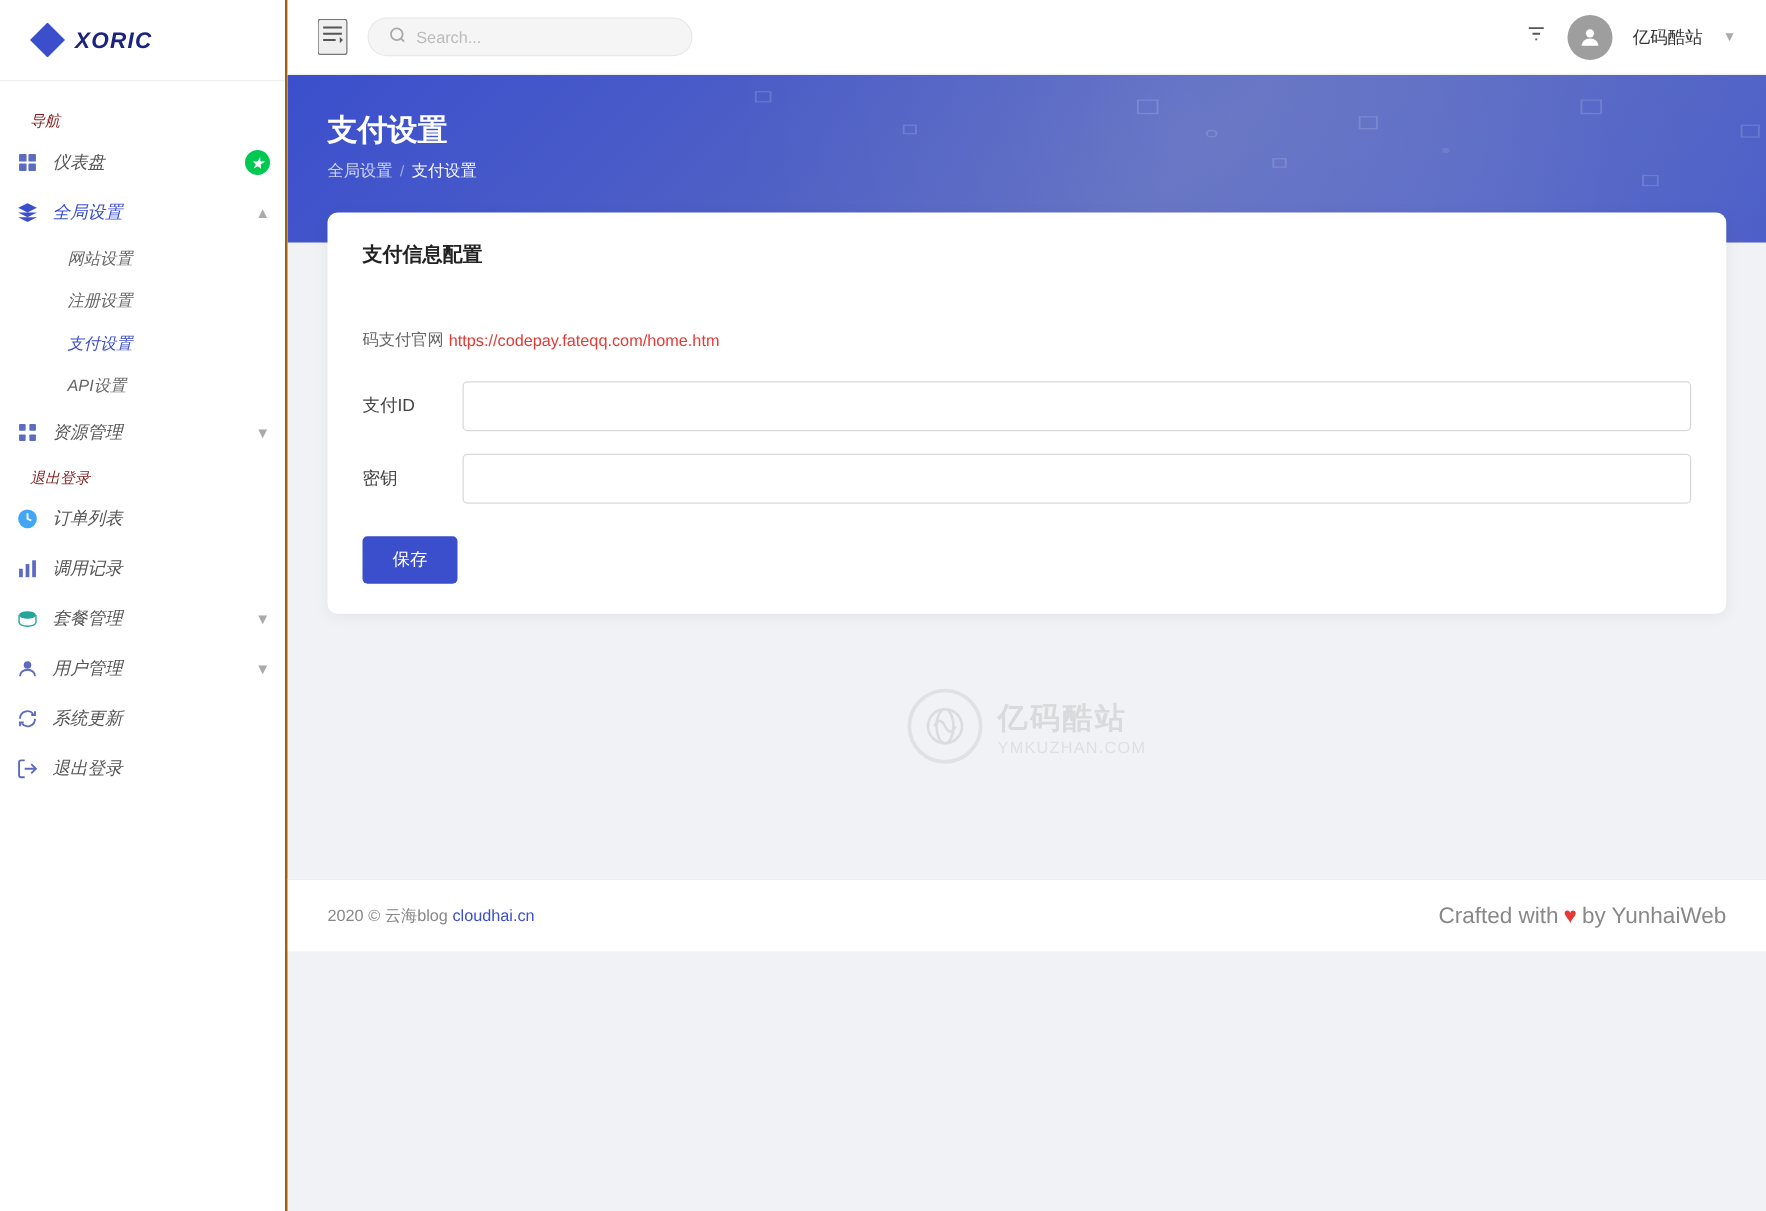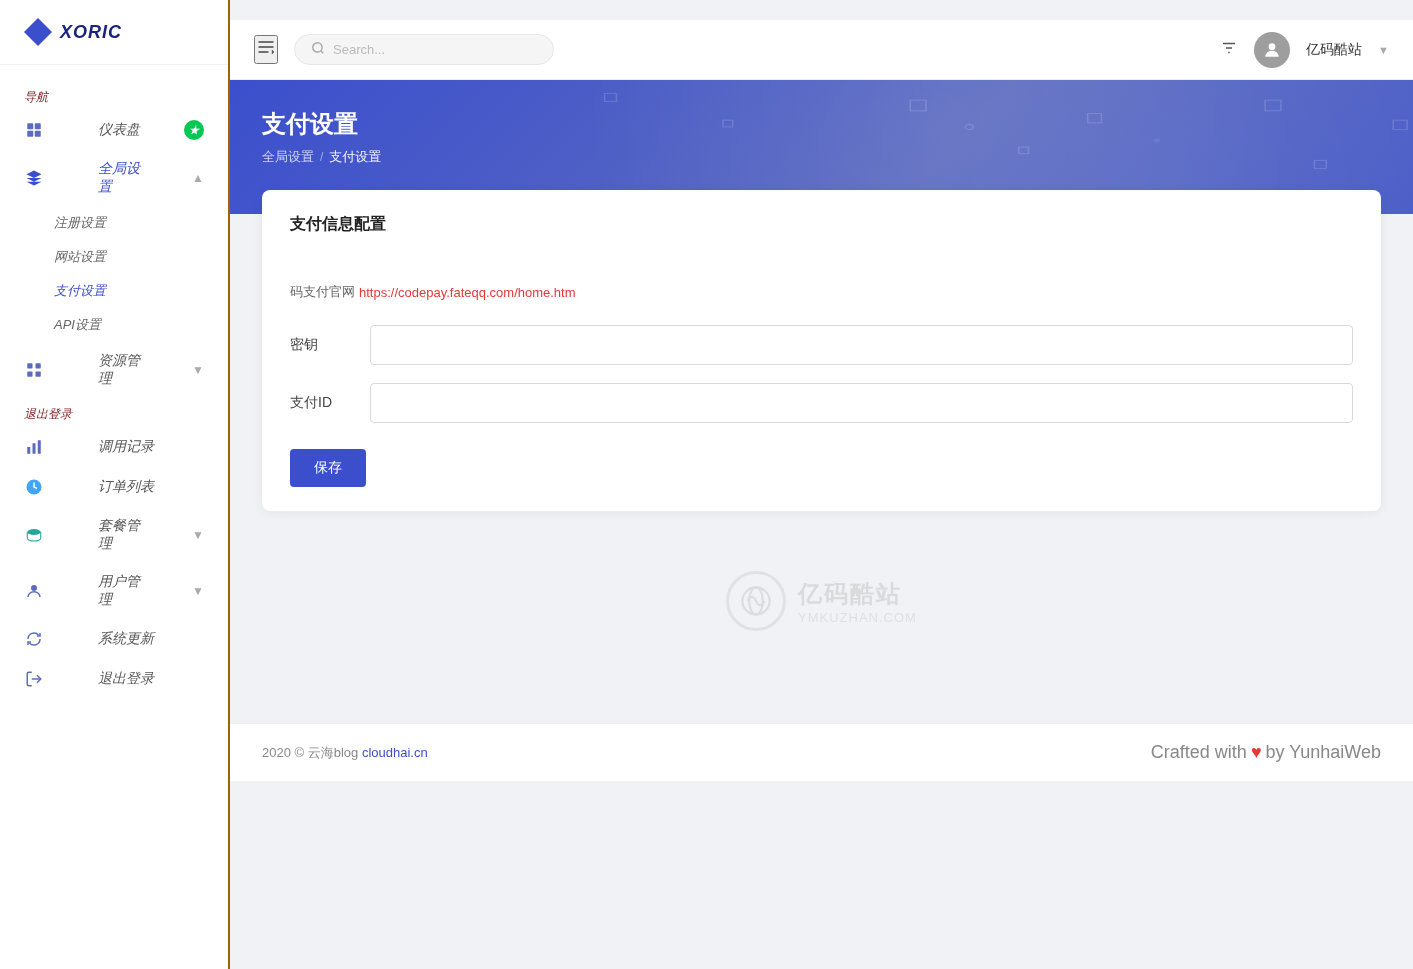--- a/index.html
+++ b/index.html
@@ -28,22 +28,22 @@
       clip-path: polygon(50% 0%, 100% 50%, 50% 100%, 0% 50%);
       margin-right: 8px;
       flex-shrink: 0;
     }
     .logo-text { font-size: 18px; font-weight: 700; color: #1a237e; letter-spacing: 1px; }
 
     .sidebar-nav { padding: 16px 0; flex: 1; overflow-y: auto; }
     .nav-section-label { font-size: 12px; color: #7f1d1d; padding: 8px 24px 4px; }
 
     .nav-item {
-      display: flex; align-items: center; padding: 10px 24px; cursor: pointer; position: relative; user-select: none;
-      color: #555; transition: background 0.2s; gap: 44px;
+      display: flex; align-items: center; padding: 10px 12px; cursor: pointer; position: relative; user-select: none;
+      color: #555; transition: background 0.2s;
     }
     .nav-item.active { color: #3b4fcd; }
     .nav-item .nav-icon { width: 20px; height: 20px; margin-right: 10px; display: flex; align-items: center; justify-content: center; flex-shrink: 0; }
     .nav-item .nav-label { flex: 1; font-size: 14px; }
     .nav-item .nav-badge {
       background: #00c853; color: #fff; border-radius: 50%; width: 20px; height: 20px;
       display: flex; align-items: center; justify-content: center; font-size: 11px; font-weight: bold;
     }
     .nav-item .nav-badge.red { background: #f44336; }
     .nav-item .nav-arrow { color: #aaa; font-size: 12px; }
@@ -52,21 +52,21 @@
       display: flex; align-items: center; padding: 8px 24px 8px 54px; cursor: pointer; color: #666; font-size: 13px;
     }
     .sub-nav-item.active { color: #3b4fcd; font-weight: 500; }
 
     
     .main { flex: 1; display: flex; flex-direction: column; overflow: hidden; }
 
     
     .header {
       height: 60px; background: #fff; display: flex; align-items: center; padding: 0 24px;
-      border-bottom: 1px solid #eee; flex-shrink: 0; margin-top: 20px;
+      border-bottom: 1px solid #eee; flex-shrink: 0;
     }
     .header-collapse-btn { color: #555; cursor: pointer; margin-right: 16px; font-size: 18px; }
     .search-bar {
       display: flex; align-items: center; background: #f5f5f5; border-radius: 20px; padding: 6px 16px;
       width: 260px; border: 1px solid #e8e8e8;
     }
     .search-icon { color: #aaa; margin-right: 8px; font-size: 13px; }
     .search-input { border: none; background: transparent; outline: none; font-size: 13px; color: #333; width: 180px; }
     .search-input::placeholder { color: #bbb; }
     .header-right { margin-left: auto; display: flex; align-items: center; gap: 16px; }
@@ -172,24 +172,24 @@
       <span class="nav-icon">
         <svg class="icon-svg" viewBox="0 0 24 24" fill="#3b4fcd">
             <path d="M12 2L2 7l10 5 10-5-10-5zM2 17l10 5 10-5M2 12l10 5 10-5"></path>
           </svg>
       </span>
       <span class="nav-label">全局设置</span>
       <span class="nav-arrow">▲</span>
     </div>
 
     <div class="sub-nav-item">
+      <span>网站设置</span>
+    </div>
+    <div class="sub-nav-item">
       <span>注册设置</span>
-    </div>
-    <div class="sub-nav-item">
-      <span>网站设置</span>
     </div>
     <div class="sub-nav-item active">
       <span>支付设置</span>
     </div>
     <div class="sub-nav-item">
       <span>API设置</span>
     </div>
 
     <div class="nav-item">
       <span class="nav-icon">
@@ -201,37 +201,37 @@
           </svg>
       </span>
       <span class="nav-label">资源管理</span>
       <span class="nav-arrow">▼</span>
     </div>
 
     <div class="nav-section-label">退出登录</div>
 
     <div class="nav-item">
       <span class="nav-icon">
+        <svg class="icon-svg" viewBox="0 0 24 24" fill="#42a5f5">
+            <circle cx="12" cy="12" r="10"></circle>
+            <path d="M12 6v6l4 2" stroke="#fff" stroke-width="2" fill="none"></path>
+          </svg>
+      </span>
+      <span class="nav-label">订单列表</span>
+    </div>
+
+    <div class="nav-item">
+      <span class="nav-icon">
         <svg class="icon-svg" viewBox="0 0 24 24" fill="#5c6bc0">
             <rect x="3" y="12" width="4" height="9"></rect>
             <rect x="10" y="7" width="4" height="14"></rect>
             <rect x="17" y="3" width="4" height="18"></rect>
           </svg>
       </span>
       <span class="nav-label">调用记录</span>
-    </div>
-
-    <div class="nav-item">
-      <span class="nav-icon">
-        <svg class="icon-svg" viewBox="0 0 24 24" fill="#42a5f5">
-            <circle cx="12" cy="12" r="10"></circle>
-            <path d="M12 6v6l4 2" stroke="#fff" stroke-width="2" fill="none"></path>
-          </svg>
-      </span>
-      <span class="nav-label">订单列表</span>
     </div>
 
     <div class="nav-item">
       <span class="nav-icon">
         <svg class="icon-svg" viewBox="0 0 24 24" fill="#26a69a">
             <ellipse cx="12" cy="8" rx="9" ry="4"></ellipse>
             <path d="M3 8v8c0 2.2 4 4 9 4s9-1.8 9-4V8" stroke="#26a69a" stroke-width="1.5" fill="none"></path>
           </svg>
       </span>
       <span class="nav-label">套餐管理</span>
@@ -341,27 +341,27 @@
     <div class="content-area">
       <div class="card">
         <div class="card-title">支付信息配置</div>
         <div class="card-subtitle">
           <span>码支付官网</span>
           <a href="#" style="color:#e53935;text-decoration:none;font-size:13px;">https://codepay.fateqq.com/home.htm</a>
         </div>
 
         
         <div class="form-row">
-          <label class="form-label">密钥</label>
+          <label class="form-label">支付ID</label>
           <input class="form-input" type="text" value="" style="">
         </div>
 
         
         <div class="form-row">
-          <label class="form-label">支付ID</label>
+          <label class="form-label">密钥</label>
           <input class="form-input" type="text" value="" style="">
         </div>
 
         
         <button class="save-btn">保存</button>
       </div>
 
       <div class="watermark">
         <div class="watermark-logo">
           <svg width="34" height="34" viewBox="0 0 40 40" fill="none" stroke="#666" stroke-width="2.5">

